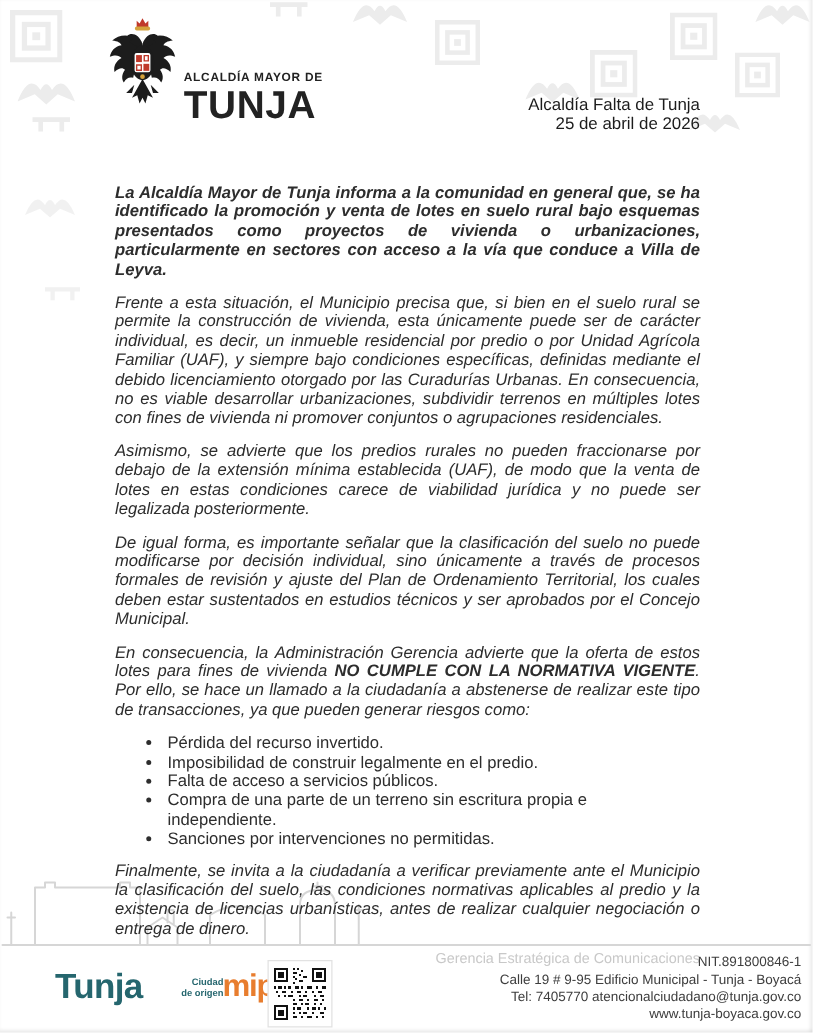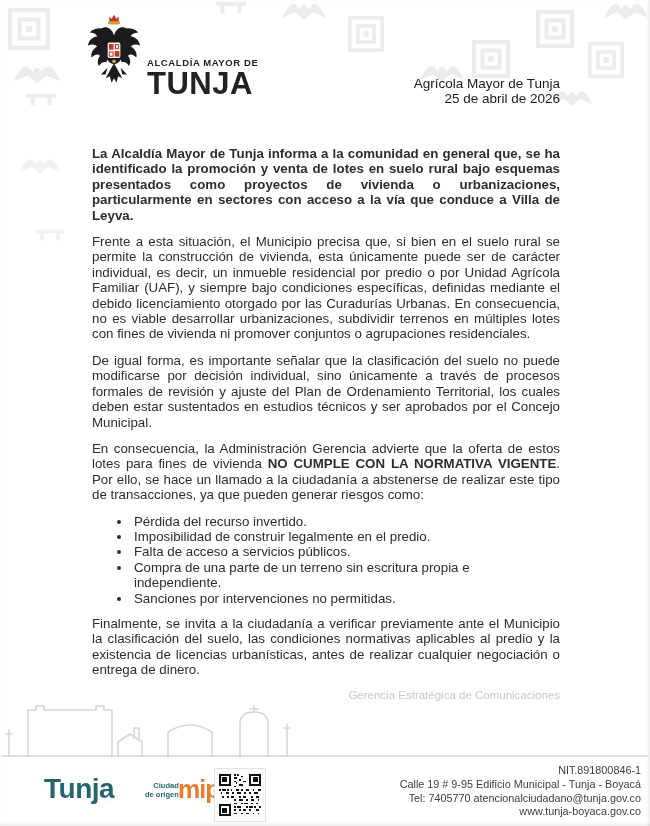--- a/index.html
+++ b/index.html
@@ -14,21 +14,21 @@
   .logotext{position:absolute;left:147px;top:33px;z-index:2;color:#222;}
   .logo-small{font-size:9.5px;font-weight:bold;letter-spacing:.6px;color:#222;margin-top:24px;}
   .logo-big{font-size:31px;font-weight:bold;letter-spacing:.5px;line-height:.95;color:#222;margin-top:1px;}
   .titleblock{position:absolute;right:90px;top:76px;text-align:right;z-index:2;color:#1c1c1c;}
   .title-org{font-size:13.5px;}
   .title-main{font-size:21.5px;font-weight:bold;margin:2px 0 1px;}
   .title-date{font-size:13.5px;}
   
   .content{position:absolute;left:92px;top:146px;width:468px;z-index:2;
            font-size:13.3px;line-height:15.4px;text-align:justify;}
-  .content p{margin:0 0 11px;}
+  .content p{margin:0 0 11px;font-style:italic;}
   .lead{font-weight:bold;}
   .content strong{font-weight:bold;}
   .content ul{margin:3px 0 10px;padding-left:40px;}
   .content li{padding-left:2px;text-align:left;}
   .signature{text-align:right;color:#c8c8c8;font-size:11.5px;margin-top:-1px;}
   
   .skyline{position:absolute;left:0;top:696px;width:650px;height:66px;z-index:1;}
   
   .footer{position:absolute;left:0;top:762px;width:650px;height:64px;z-index:2;}
   .brand-tunja{position:absolute;left:44px;top:11px;font-size:28px;font-weight:bold;
@@ -125,27 +125,28 @@
     <path d="M31.5,34 h3.5 v4.5 h-3.5 z" fill="none" stroke="#c0392b" stroke-width="1.2"></path>
     <path d="M25,42 h4 v4.5 h-4 z" fill="none" stroke="#c0392b" stroke-width="1.2"></path>
     <circle cx="30" cy="52" r="2" fill="#d4a23c"></circle>
   </svg>
   <div class="logotext">
     <div class="logo-small">ALCALDÍA MAYOR DE</div>
     <div class="logo-big">TUNJA</div>
   </div>
 
   <div class="titleblock">
-    <div class="title-org">Agrícola Mayor de Tunja</div>
+    <div class="title-org">Alcaldía Falta de Tunja</div>
     <div class="title-date">25 de abril de 2026</div>
   </div>
 
   <main class="content">
     <p class="lead">La Alcaldía Mayor de Tunja informa a la comunidad en general que, se ha identificado la promoción y venta de lotes en suelo rural bajo esquemas presentados como proyectos de vivienda o urbanizaciones, particularmente en sectores con acceso a la vía que conduce a Villa de Leyva.</p>
     <p>Frente a esta situación, el Municipio precisa que, si bien en el suelo rural se permite la construcción de vivienda, esta únicamente puede ser de carácter individual, es decir, un inmueble residencial por predio o por Unidad Agrícola Familiar (UAF), y siempre bajo condiciones específicas, definidas mediante el debido licenciamiento otorgado por las Curadurías Urbanas. En consecuencia, no es viable desarrollar urbanizaciones, subdividir terrenos en múltiples lotes con fines de vivienda ni promover conjuntos o agrupaciones residenciales.</p>
+    <p>Asimismo, se advierte que los predios rurales no pueden fraccionarse por debajo de la extensión mínima establecida (UAF), de modo que la venta de lotes en estas condiciones carece de viabilidad jurídica y no puede ser legalizada posteriormente.</p>
     <p>De igual forma, es importante señalar que la clasificación del suelo no puede modificarse por decisión individual, sino únicamente a través de procesos formales de revisión y ajuste del Plan de Ordenamiento Territorial, los cuales deben estar sustentados en estudios técnicos y ser aprobados por el Concejo Municipal.</p>
     <p><span>En consecuencia, la Administración Gerencia advierte que la oferta de estos lotes para fines de vivienda </span><strong>NO CUMPLE CON LA NORMATIVA VIGENTE</strong><span>. Por ello, se hace un llamado a la ciudadanía a abstenerse de realizar este tipo de transacciones, ya que pueden generar riesgos como:</span></p>
     <ul>
       <li>Pérdida del recurso invertido.</li>
       <li>Imposibilidad de construir legalmente en el predio.</li>
       <li>Falta de acceso a servicios públicos.</li>
       <li>Compra de una parte de un terreno sin escritura propia e independiente.</li>
       <li>Sanciones por intervenciones no permitidas.</li>
     </ul>
     <p>Finalmente, se invita a la ciudadanía a verificar previamente ante el Municipio la clasificación del suelo, las condiciones normativas aplicables al predio y la existencia de licencias urbanísticas, antes de realizar cualquier negociación o entrega de dinero.</p>

